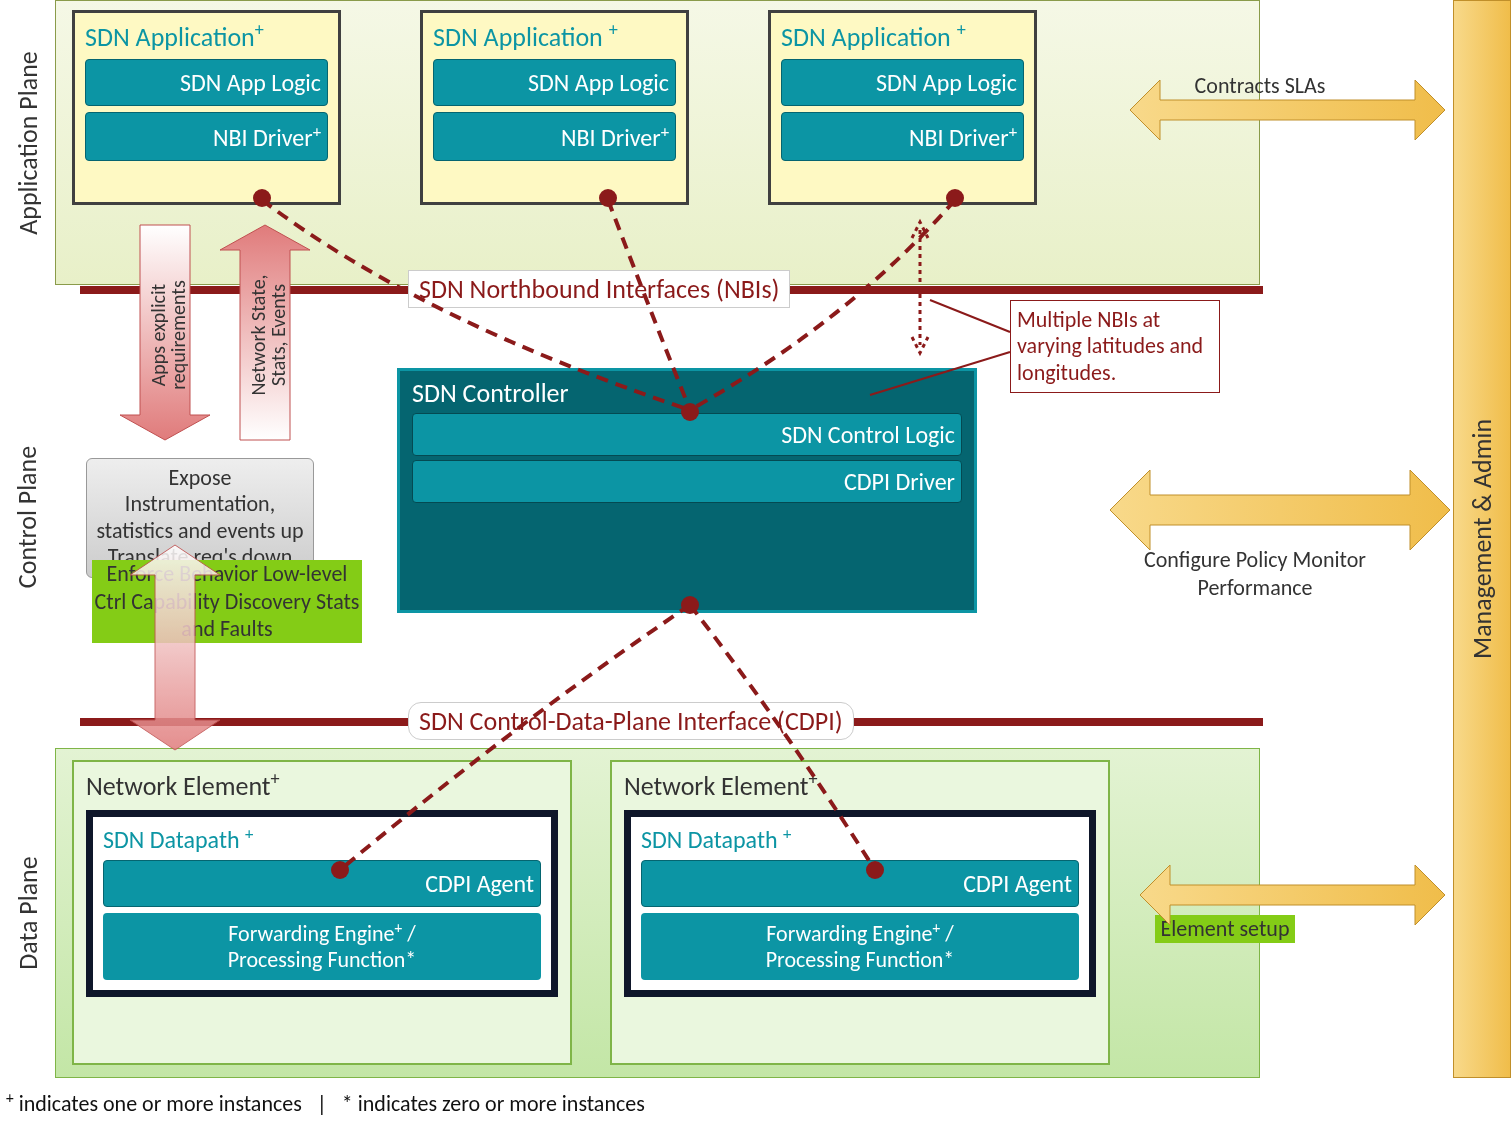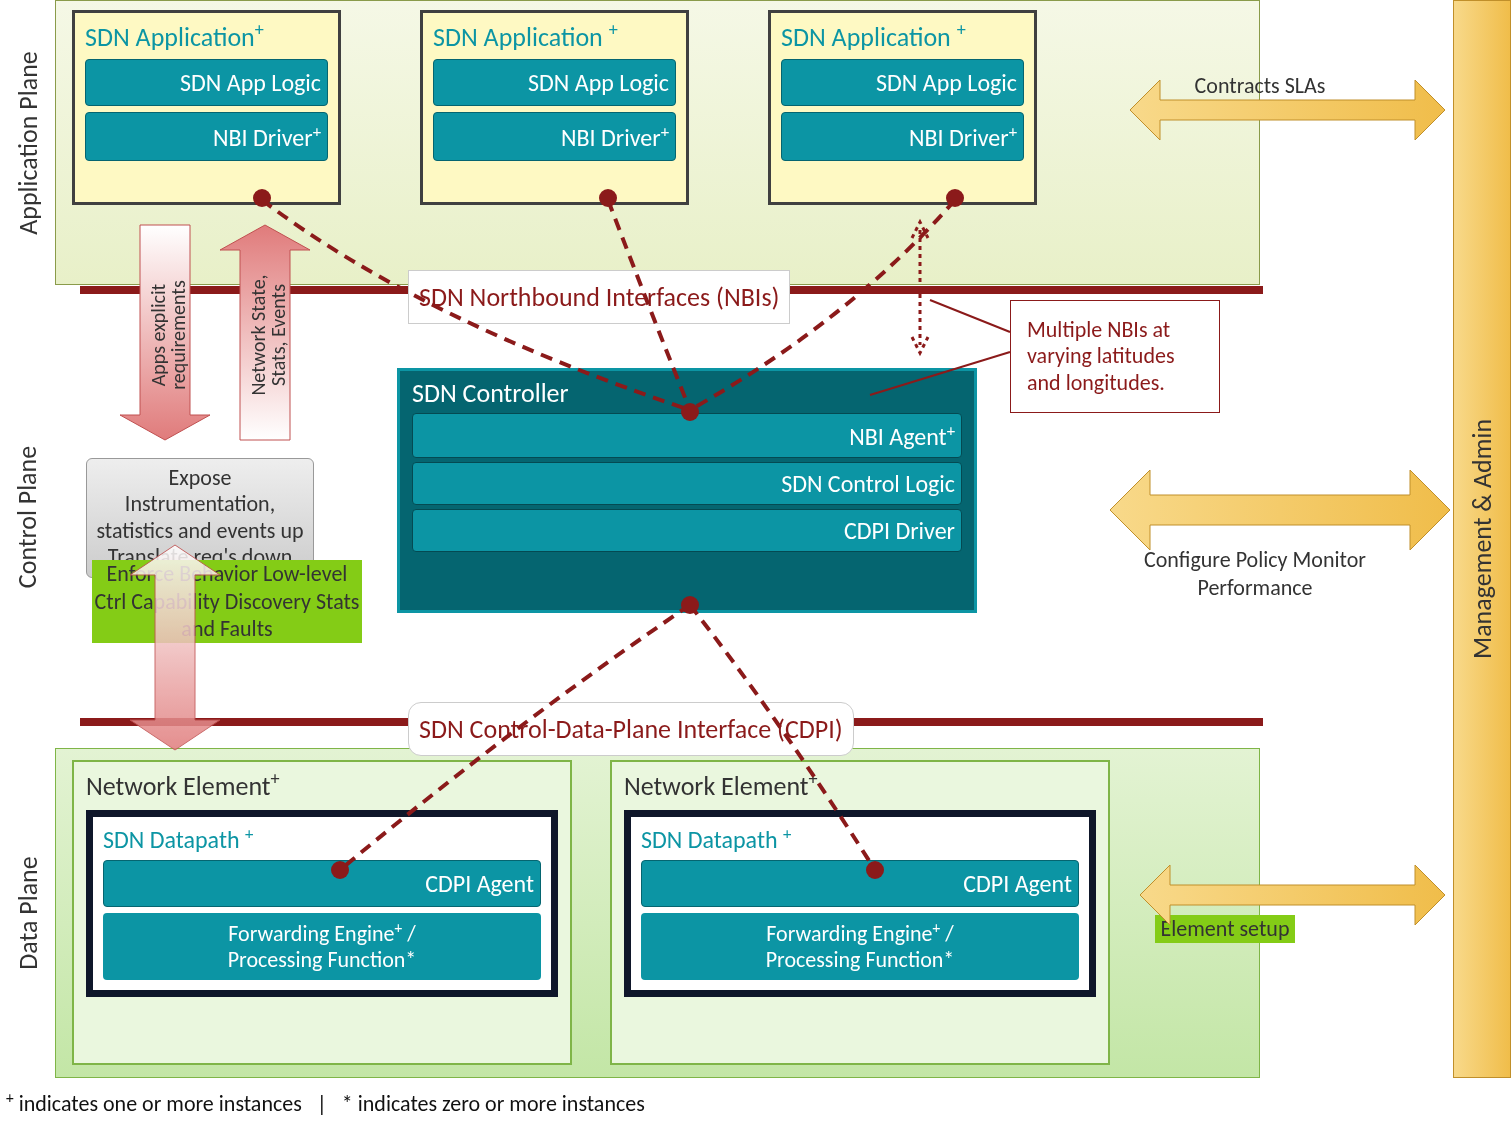--- a/index.html
+++ b/index.html
@@ -17,35 +17,35 @@
   .mgmt { position: absolute; right: 0; top: 0; width: 58px; height: 1078px; background: linear-gradient(to right, #f8d98a, #f0bd4a); border: 1px solid #c08f2a; display: flex; align-items: center; justify-content: center; }
   .mgmt span { transform: rotate(-90deg); white-space: nowrap; font-size: 26px; color: #333; }
   
   
   .sdn-app { position: absolute; top: 10px; width: 269px; height: 195px; background: #fef9c3; border: 3px solid #404040; padding: 6px 10px; }
   .sdn-app .title { color: #0c95a4; font-size: 26px; margin-bottom: 4px; }
   .teal-box { background: #0c95a4; color: #fff; border: 1px solid #056570; border-radius: 4px; padding: 8px 6px; text-align: right; font-size: 24px; margin-top: 6px; }
   
   
   .iface-bar { position: absolute; left: 80px; right: 248px; height: 8px; background: #8b1a1a; }
-  .iface-label { position: absolute; background: #fff; padding: 10px 10px; color: #8b1a1a; font-size: 26px; border: 1px solid #ccc; }
+  .iface-label { position: absolute; background: #fff; padding: 2px 10px; color: #8b1a1a; font-size: 26px; border: 1px solid #ccc; }
   
   
   .controller { position: absolute; left: 397px; top: 368px; width: 580px; height: 245px; background: #056570; border: 3px solid #0c95a4; padding: 6px 12px; }
   .controller .title { color: #fff; font-size: 26px; margin-bottom: 4px; }
   .controller .teal-box { background: #0c95a4; border: 1px solid #044a52; font-size: 24px; padding: 6px; margin-top: 4px; }
   
   
   .grey-note { position: absolute; background: linear-gradient(#eee,#ccc); border: 1px solid #999; border-radius: 6px; padding: 6px; font-size: 22px; color: #333; text-align: center; line-height: 1.2; }
   
   
   .white-note { position: absolute; background: #84cc16; color: #333; font-size: 22px; text-align: center; line-height: 1.25; }
   
   
-  .red-callout { position: absolute; border: 1px solid #8b1a1a; color: #8b1a1a; background: #fff; padding: 16px; font-size: 22px; line-height: 1.2; }
+  .red-callout { position: absolute; border: 1px solid #8b1a1a; color: #8b1a1a; background: #fff; padding: 6px; font-size: 22px; line-height: 1.2; }
   
   
   .net-elem { position: absolute; top: 760px; width: 500px; height: 305px; background: #eaf7de; border: 2px solid #7fb547; padding: 6px 12px; }
   .net-elem .title { font-size: 26px; color: #333; margin-bottom: 8px; }
   .datapath { background: #fff; border: 7px solid #0f172a; padding: 6px 10px 10px; }
   .datapath .dp-title { color: #0c95a4; font-size: 24px; margin-bottom: 4px; }
   .fw-box { background: #0c95a4; color: #fff; border-radius: 4px; padding: 6px; text-align: center; font-size: 22px; margin-top: 6px; line-height: 1.2; }
   
   
   .svg-overlay { position: absolute; left: 0; top: 0; width: 1511px; height: 1132px; pointer-events: none; }
@@ -93,21 +93,20 @@
     <div class="teal-box"><span>NBI Driver</span><sup>+</sup></div>
   </div>
 
   <div class="iface-bar" style="top:286px;"></div>
   <div class="iface-label" style="top:270px;left:408px;">SDN Northbound Interfaces (NBIs)</div>
   <div class="iface-bar" style="top:718px;"></div>
   <div class="iface-label" style="top:702px;left:408px;border-radius:13px;">SDN Control-Data-Plane Interface (CDPI)</div>
 
   <div class="controller">
     <div class="title">SDN Controller</div>
-    <div class="teal-box"><span>NBI Agent</span><sup>+</sup></div>
     <div class="teal-box">SDN Control Logic</div>
     <div class="teal-box">CDPI Driver</div>
   </div>
 
   <div class="grey-note" style="left:86px;top:432px;width:228px;margin-top:26px;">Expose Instrumentation, statistics and events up Translate req's down</div>
   <div class="white-note" style="left:92px;top:560px;width:270px;">Enforce Behavior Low-level Ctrl Capability Discovery Stats and Faults</div>
 
   <div class="red-callout" style="left:1010px;top:300px;width:210px;">Multiple NBIs at varying latitudes and longitudes.</div>
 
   <div class="white-note" style="left:1175px;top:72px;width:170px;background:transparent;">Contracts SLAs</div>

